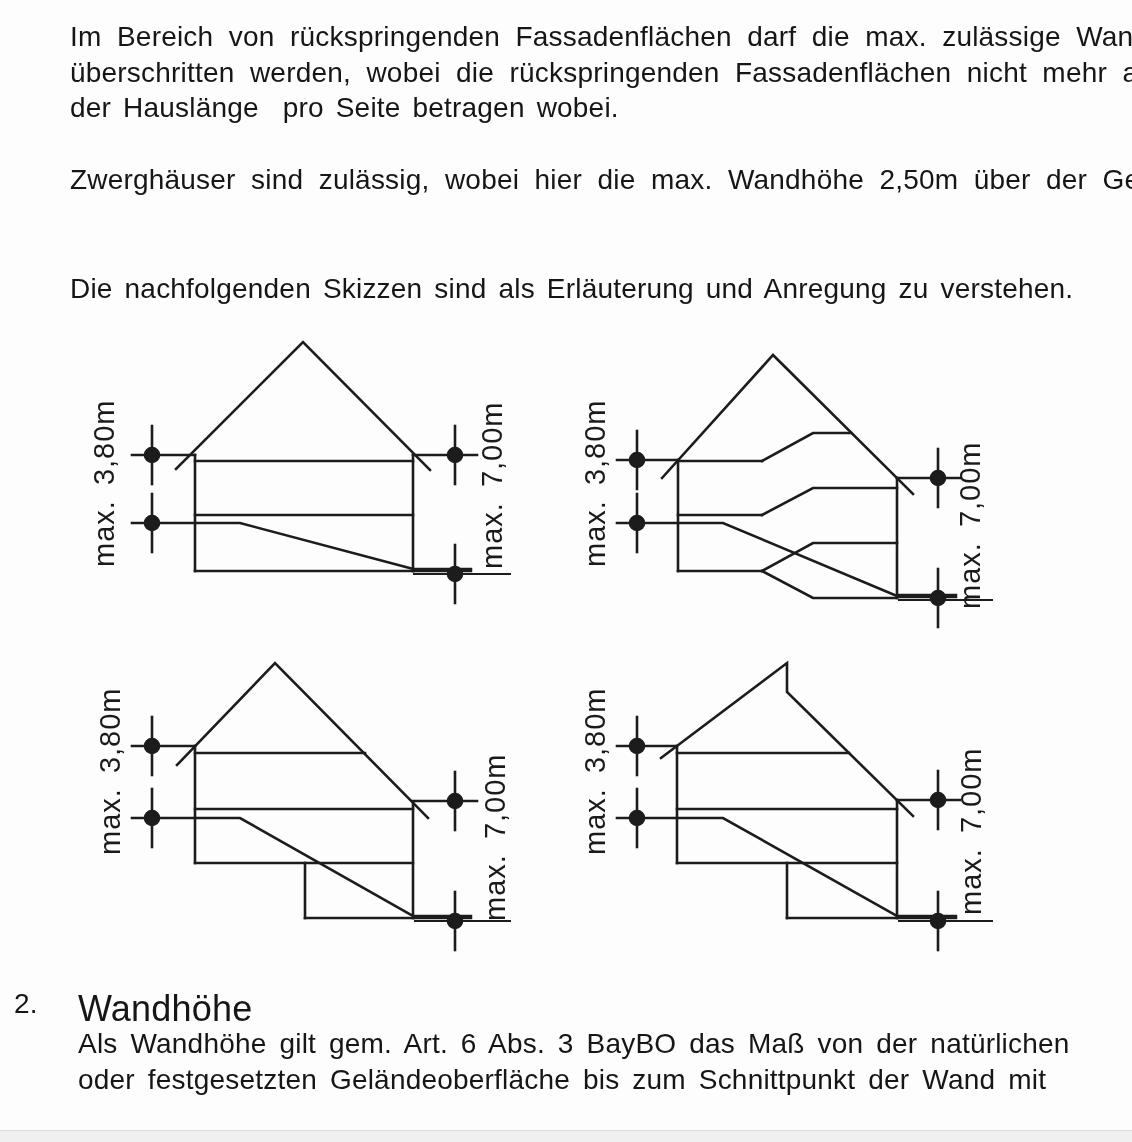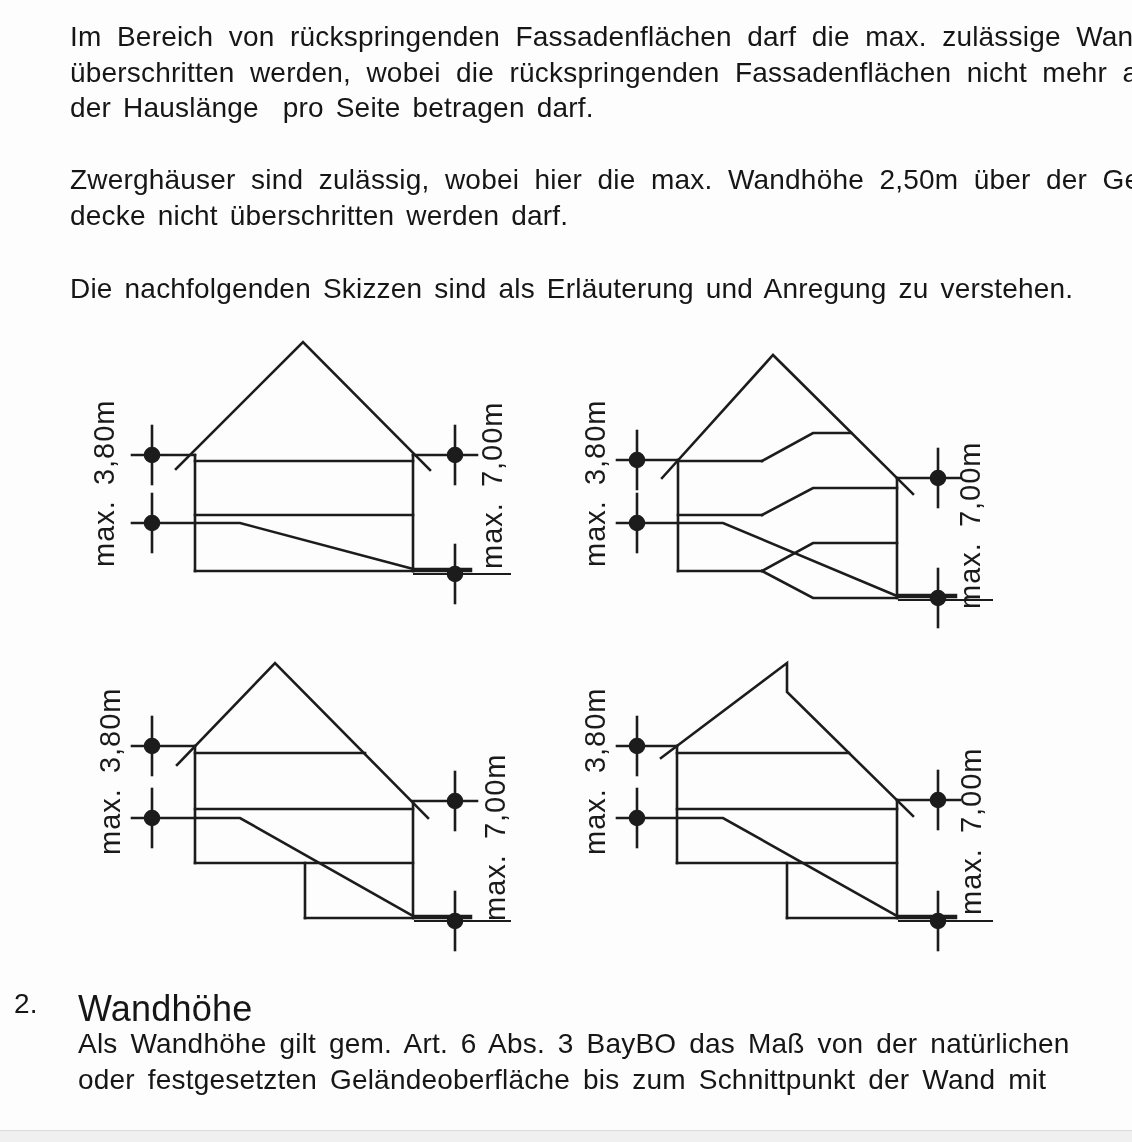--- a/index.html
+++ b/index.html
@@ -37,26 +37,25 @@
   }
 </style>
 </head>
 <body>
 
 <div class="page">
 
   <div class="para" style="top:19px">
     <div class="line stretch">Im Bereich von rückspringenden Fassadenflächen darf die max. zulässige Wandhöhe</div>
     <div class="line stretch">überschritten werden, wobei die rückspringenden Fassadenflächen nicht mehr als 40%</div>
-    <div class="line">der Hauslänge  pro Seite betragen darf.</div>
+    <div class="line">der Hauslänge  pro Seite betragen wobei.</div>
   </div>
 
   <div class="para" style="top:162px">
     <div class="line stretch">Zwerghäuser sind zulässig, wobei hier die max. Wandhöhe 2,50m über der Geschoß–</div>
-    <div class="line">decke nicht überschritten werden darf.</div>
   </div>
 
   <div class="para" style="top:271px">
     <div class="line">Die nachfolgenden Skizzen sind als Erläuterung und Anregung zu verstehen.</div>
   </div>
 
   <svg class="sketches" width="1132" height="1142" viewBox="0 0 1132 1142" fill="none" stroke="#1c1c1c" stroke-width="2.6" stroke-linecap="square">
 
     <g>
       <path d="M176,469 L303,342 L430,470"></path>

